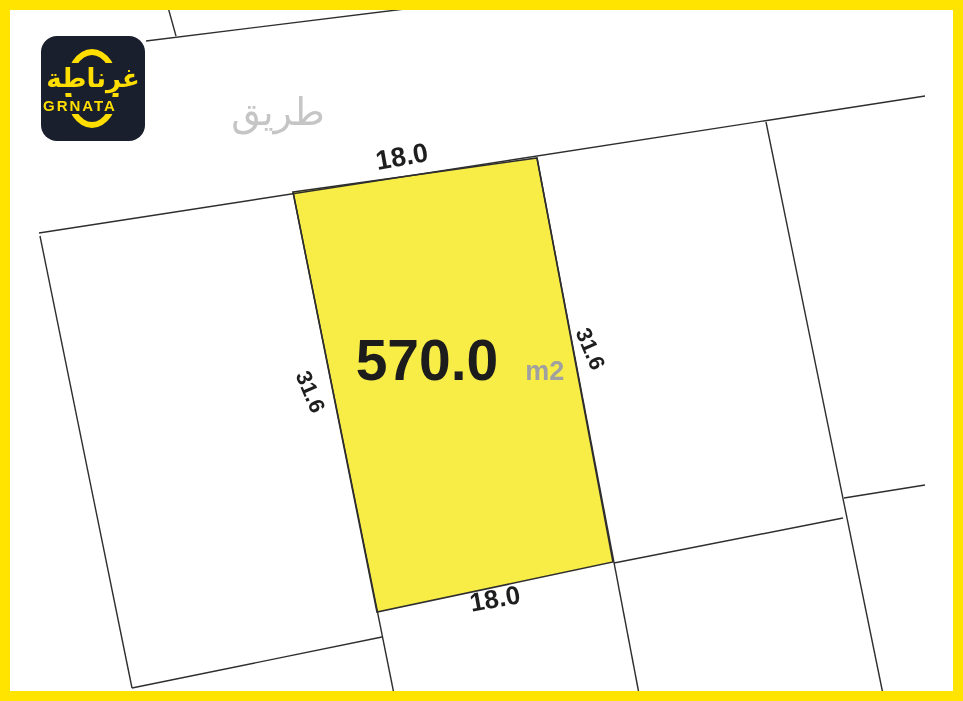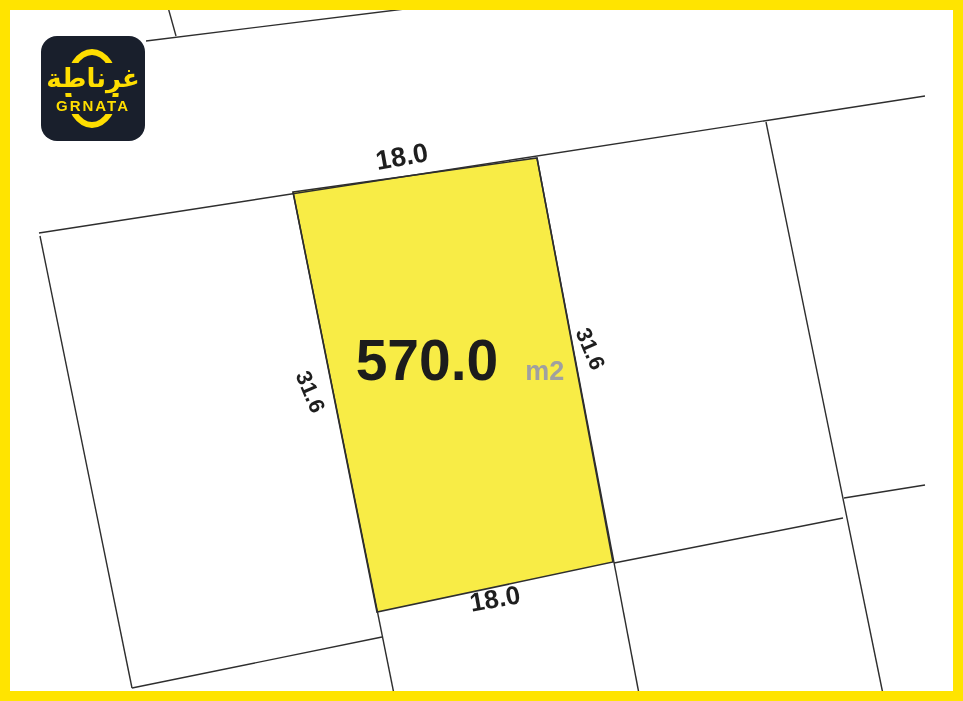--- a/index.html
+++ b/index.html
@@ -73,21 +73,21 @@
     text-align:center;z-index:2;
   }
   .logo-ar span{
     font-family:"DejaVu Sans","Liberation Sans",sans-serif;
     font-size:26px;font-weight:700;line-height:34px;
     color:var(--logo-accent);background:var(--logo-bg);
     padding:0 3px;direction:rtl;
   }
   .logo-en{
     position:absolute;left:0;top:61px;width:100%;
-    text-align:center;z-index:2;
+    text-align:left;z-index:2;
   }
   .logo-en span{
     font-size:15px;font-weight:700;letter-spacing:2px;
     color:var(--logo-accent);background:var(--logo-bg);
     padding:0 2px;line-height:17px;
   }
 </style>
 </head>
 <body>
 
@@ -103,20 +103,21 @@
       <line x1="40" y1="236" x2="132" y2="688"></line>
       <line x1="293" y1="192" x2="395" y2="699"></line>
       <line x1="537" y1="158" x2="640" y2="699"></line>
       <line x1="766" y1="122" x2="884" y2="699"></line>
       <line x1="132" y1="688" x2="382" y2="637"></line>
       <line x1="614" y1="563" x2="843" y2="518"></line>
       <line x1="844" y1="498" x2="925" y2="485"></line>
     </g>
   </svg>
 
+  <div class="label road-label">طريق</div>
 
   <div class="label area-label">
     <span class="area-value">570.0</span>
     <span class="area-unit">m2</span>
   </div>
 
   <div class="dim dim-top">18.0</div>
   <div class="dim dim-bottom">18.0</div>
   <div class="dim dim-left">31.6</div>
   <div class="dim dim-right">31.6</div>

